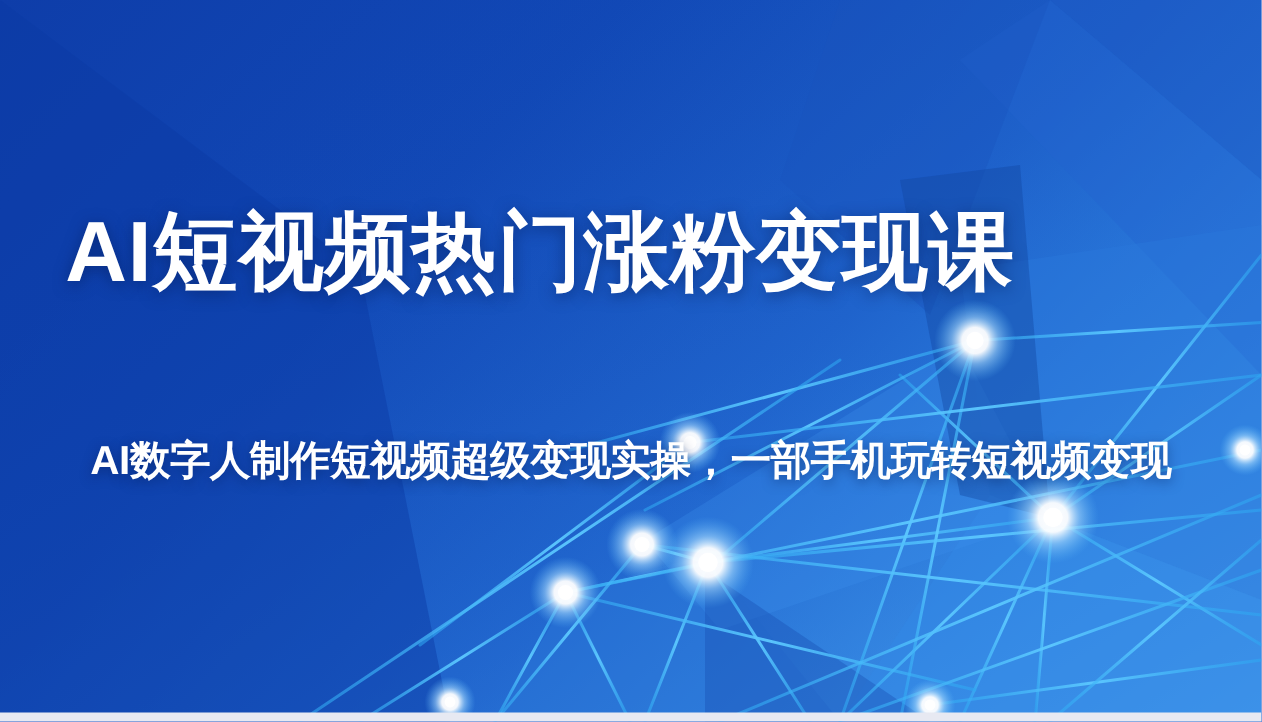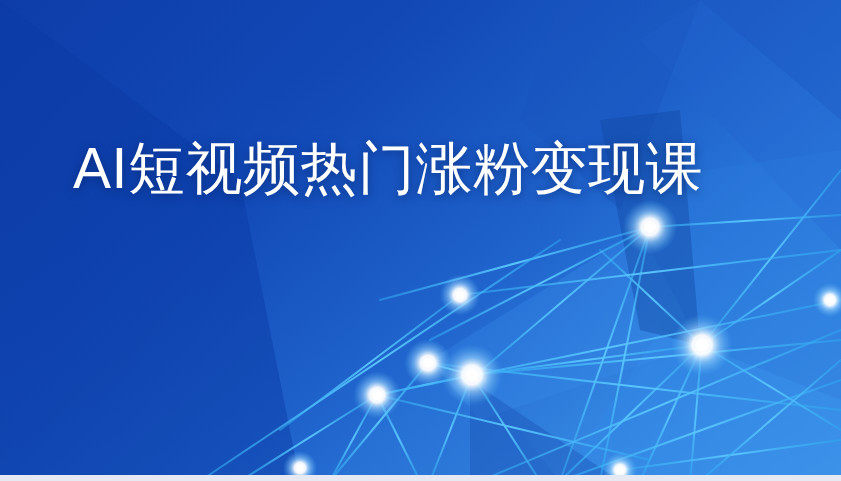--- a/index.html
+++ b/index.html
@@ -32,26 +32,25 @@
     pointer-events: none;
   }
   #title {
     position: absolute;
     left: 0;
     top: 136px;
     width: 720px;
     text-align: center;
     font-size: 57px;
     line-height: 64px;
-    font-weight: normal;
+    font-weight: bold;
     color: #ffffff;
     letter-spacing: 0.5px;
     text-shadow: 0 2px 10px rgba(6, 30, 90, 0.55);
     white-space: nowrap;
-    padding-left: 28px;
   }
   #subtitle {
     position: absolute;
     left: 0;
     top: 290px;
     width: 841px;
     text-align: center;
     font-size: 27px;
     line-height: 34px;
     font-weight: bold;
@@ -167,16 +166,17 @@
         <circle cx="830" cy="300" r="3.5999999999999996" fill="#ffffff"></circle>
         <circle cx="300" cy="468" r="17" fill="url(#nodeGlow)"></circle>
         <circle cx="300" cy="468" r="3.5999999999999996" fill="#ffffff"></circle>
         <circle cx="620" cy="470" r="17" fill="url(#nodeGlow)"></circle>
         <circle cx="620" cy="470" r="3.5999999999999996" fill="#ffffff"></circle>
       </g>
   </svg>
 
   <div class="text-layer">
     <div id="title">AI短视频热门涨粉变现课</div>
+    <div id="subtitle">AI数字人制作短视频超级变现实操，一部手机玩转短视频变现</div>
   </div>
 
   <div id="bottom-strip"></div>
 </div>
 
 </body></html>

